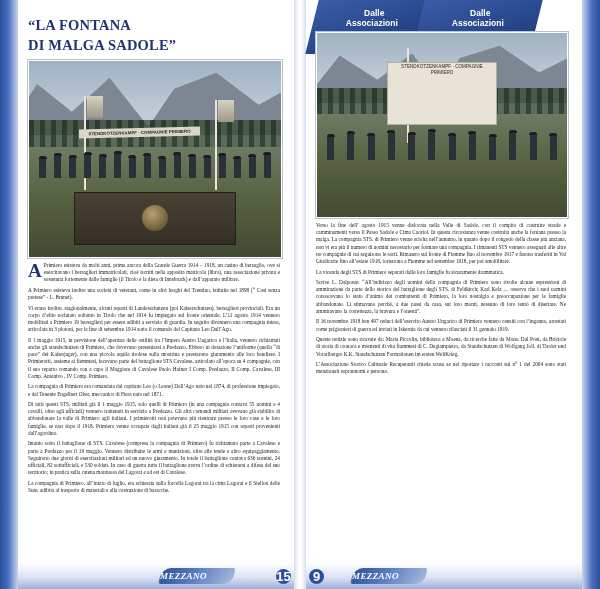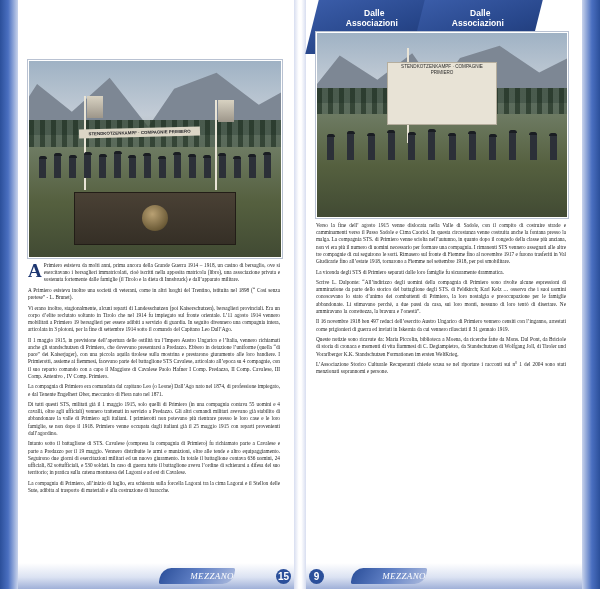--- a/index.html
+++ b/index.html
@@ -259,37 +259,37 @@
     position: absolute;
     left: 0; top: 0; width: 74px; height: 16px;
     background: linear-gradient(115deg, #2b4f9a 0%, #5f7fc4 48%, #aab9dd 100%);
     border-radius: 10px 2px 10px 2px;
     transform: skewX(-10deg);
   }
   .logo-text {
     position: absolute;
     left: 0; top: 0; width: 74px; height: 16px;
     line-height: 16px;
-    text-align: right;
+    text-align: left;
     color: #ffffff;
     font-family: "Liberation Serif", serif;
     font-style: italic;
-    font-weight: normal;
+    font-weight: bold;
     font-size: 9px;
     letter-spacing: .4px;
   }
   .folio {
     position: absolute;
     bottom: 5px;
     width: 15px;
     height: 15px;
     border-radius: 50%;
     background: #2b4f9a;
     color: #ffffff;
-    font-size: 10px;
+    font-size: 13px;
     font-weight: bold;
     line-height: 15px;
     text-align: center;
   }
   .folio-left { left: 276px; }
   .folio-right { left: 309px; background: #2b4f9a; }
 </style>
 </head>
 <body>
 
@@ -304,20 +304,24 @@
 
   <div class="ribbon ribbon-left">
     <span>Dalle</span>
     <span>Associazioni</span>
   </div>
   <div class="ribbon ribbon-right">
     <span>Dalle</span>
     <span>Associazioni</span>
   </div>
 
+  <div class="title-block">
+    <div class="line">“LA FONTANA</div>
+    <div class="line">DI MALGA SADOLE”</div>
+  </div>
 
   <div class="photo photo-left">
     <div class="sky"></div>
     <div class="mountain" style="left:-10%;top:6%;width:60%;height:32%;clip-path:polygon(0 100%,22% 18%,45% 62%,70% 8%,100% 100%);"></div>
     <div class="mountain" style="left:45%;top:4%;width:70%;height:34%;clip-path:polygon(0 100%,18% 30%,42% 6%,66% 54%,88% 22%,100% 100%);"></div>
     <div class="trees"></div>
     <div class="ground"></div>
 
     <div class="flag-pole" style="left:22%;top:18%;height:48%;"></div>
     <div class="flag" style="left:23%;top:18%;"></div>

